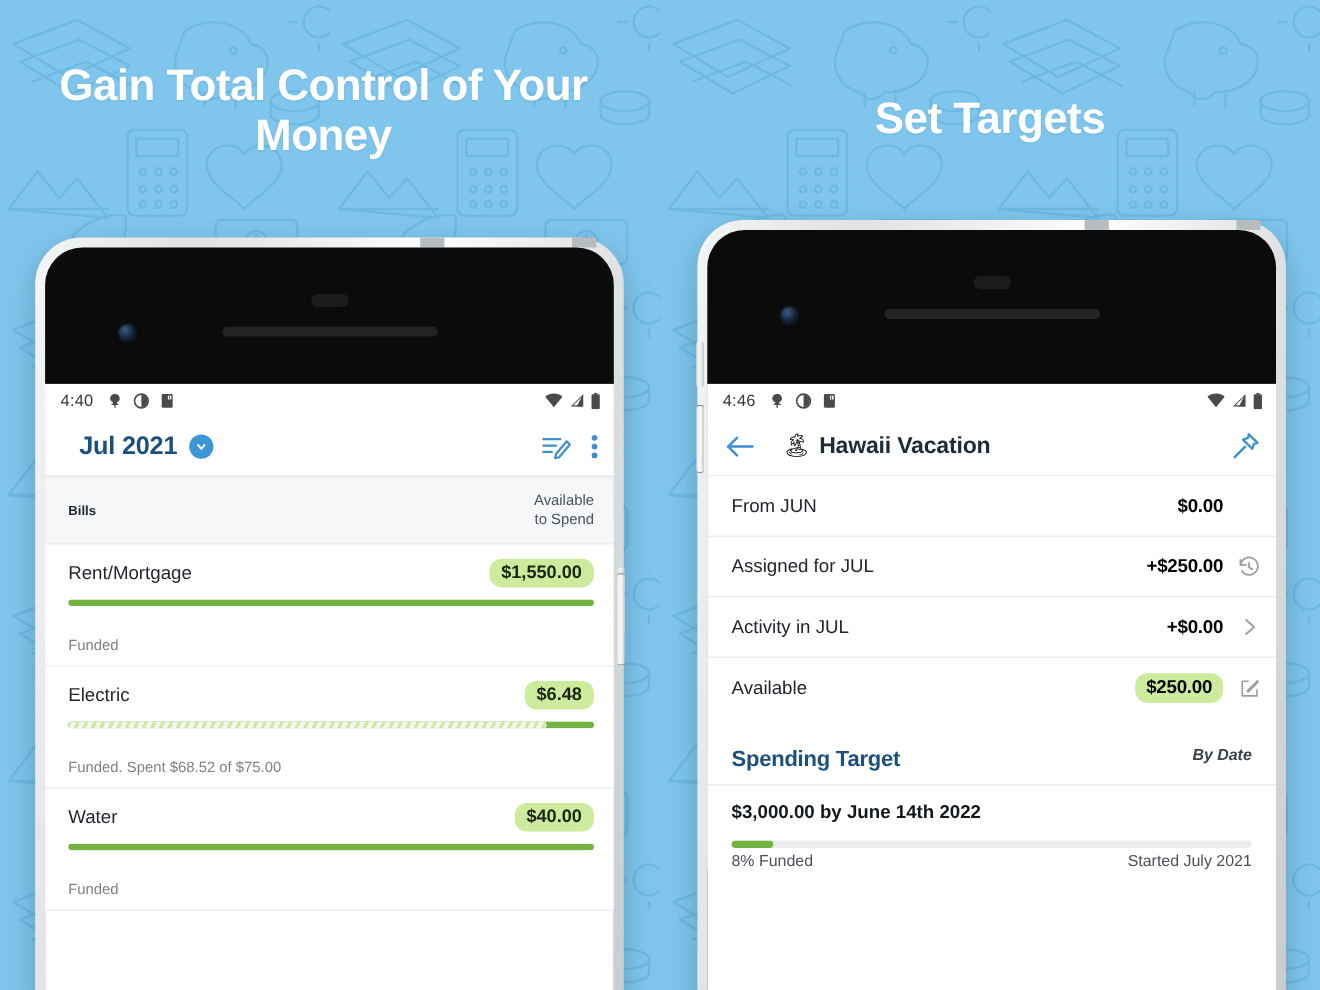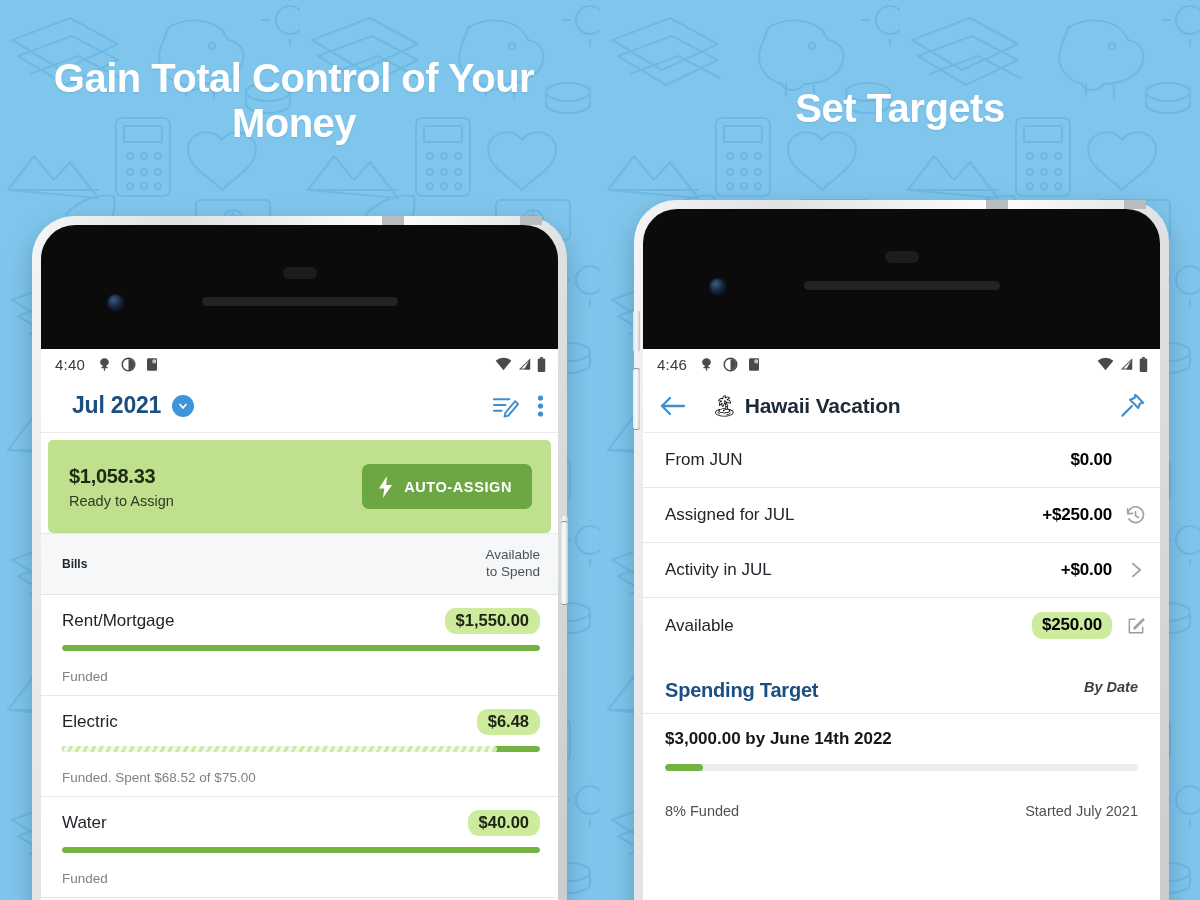--- a/index.html
+++ b/index.html
@@ -206,21 +206,21 @@
   }
   .cat-bar-spent {
     position: absolute; left: 0; top: 0; bottom: 0;
     border-radius: 3px;
     background-color: #e8f4d4;
     background-image: repeating-linear-gradient(
        115deg,
        #cfe8a8 0px, #cfe8a8 3px,
        #f2f9e6 3px, #f2f9e6 7px);
   }
-  .cat-note { margin-top: 18px; font-size: 13.5px; color: #7c8288; }
+  .cat-note { margin-top: 28px; font-size: 13.5px; color: #7c8288; }
 
   
   .appbar2 {
     height: 54px;
     display: flex; align-items: center;
     padding: 0 14px 0 16px;
     background: #fff;
     border-bottom: 1px solid #e8eaec;
   }
   .back-arrow { display: flex; align-items:center; }
@@ -271,21 +271,21 @@
     margin-top: 15px;
     height: 7px; border-radius: 4px; background: #ebedef;
     position: relative; overflow: hidden;
   }
   .target-bar-fill {
     position:absolute; left:0; top:0; bottom:0;
     background: #73b342; border-radius: 4px;
   }
   .target-foot {
     display: flex; align-items: center;
-    margin-top: 32px;
+    margin-top: 4px;
     font-size: 14.5px; color: #4b5157; justify-content: center;
   }
   .target-foot .right { margin-left: auto; }
 </style>
 </head>
 <body>
 
 <div id="stage">
 
   <svg id="doodles" viewBox="0 0 1200 900" preserveAspectRatio="none">
@@ -404,36 +404,20 @@
         </span>
         <span class="appbar-icon">
           <svg width="7" height="24" viewBox="0 0 6 24" fill="#3d8fd0">
             <circle cx="3" cy="4" r="2.6"></circle>
             <circle cx="3" cy="12" r="2.6"></circle>
             <circle cx="3" cy="20" r="2.6"></circle>
           </svg>
         </span>
       </div>
 
-      <div class="rta-wrap">
-        <div class="rta-card">
-          <div>
-            <div class="rta-amount">$1,058.33</div>
-            <div class="rta-sub">Ready to Assign</div>
-          </div>
-          <button class="rta-btn">
-            <span class="bolt">
-              <svg width="17" height="22" viewBox="0 0 14 20" fill="#ffffff">
-                <path d="M8.4 0 L1 11.4 L6 11.4 L4.6 20 L13 8.2 L7.6 8.2 Z"></path>
-              </svg>
-            </span>
-            <span>AUTO-ASSIGN</span>
-          </button>
-        </div>
-      </div>
 
       <div class="group-head">
         <span class="group-name">Bills</span>
         <span class="group-right">
           <span>Available</span><br>
           <span>to Spend</span>
         </span>
       </div>
 
       <div class="cat-row">

